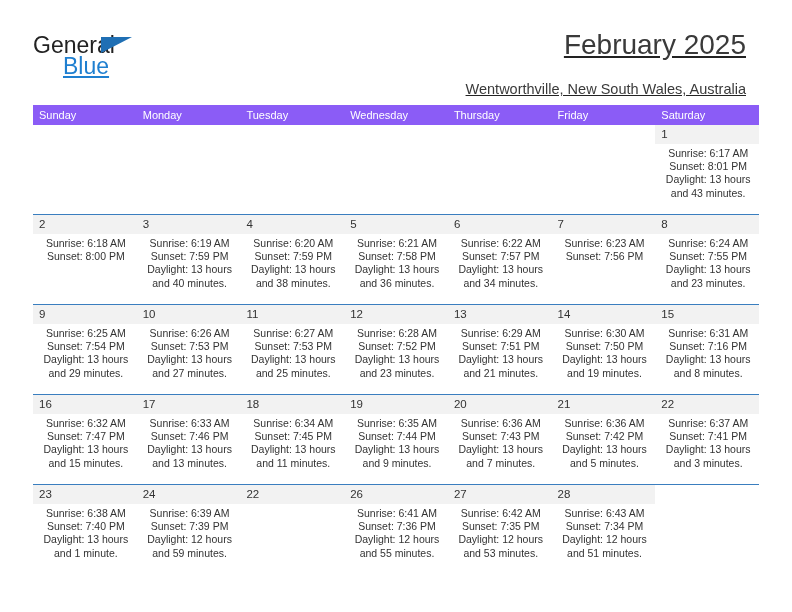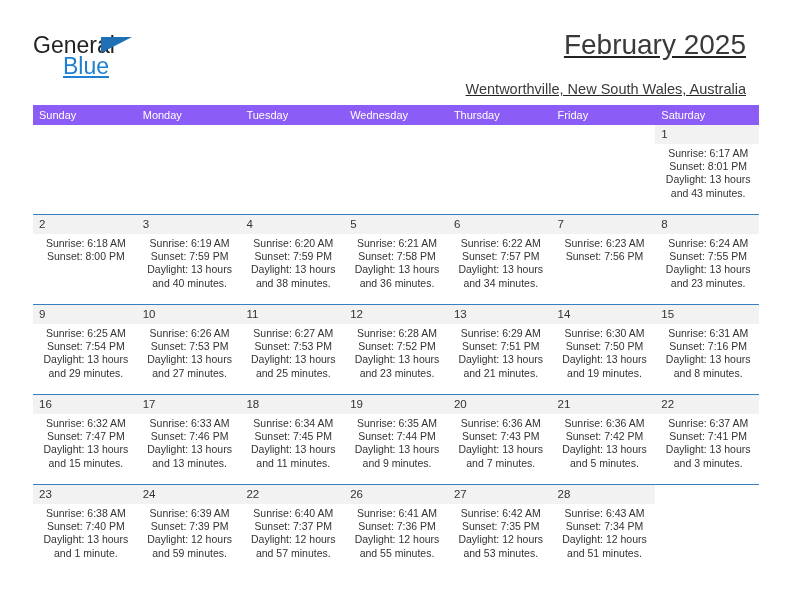--- a/index.html
+++ b/index.html
@@ -452,25 +452,20 @@
             <div class="day-info">
               <div>Sunrise: 6:39 AM</div>
               <div>Sunset: 7:39 PM</div>
               <div class="dl">Daylight: 12 hours and 59 minutes.</div>
             </div>
           </div>
           <div class="day-cell filled">
             <div class="daynum-band">
               <div class="daynum">22</div>
             </div>
-            <div class="day-info">
-              <div>Sunrise: 6:40 AM</div>
-              <div>Sunset: 7:37 PM</div>
-              <div class="dl">Daylight: 12 hours and 57 minutes.</div>
-            </div>
           </div>
           <div class="day-cell filled">
             <div class="daynum-band">
               <div class="daynum">26</div>
             </div>
             <div class="day-info">
               <div>Sunrise: 6:41 AM</div>
               <div>Sunset: 7:36 PM</div>
               <div class="dl">Daylight: 12 hours and 55 minutes.</div>
             </div>

